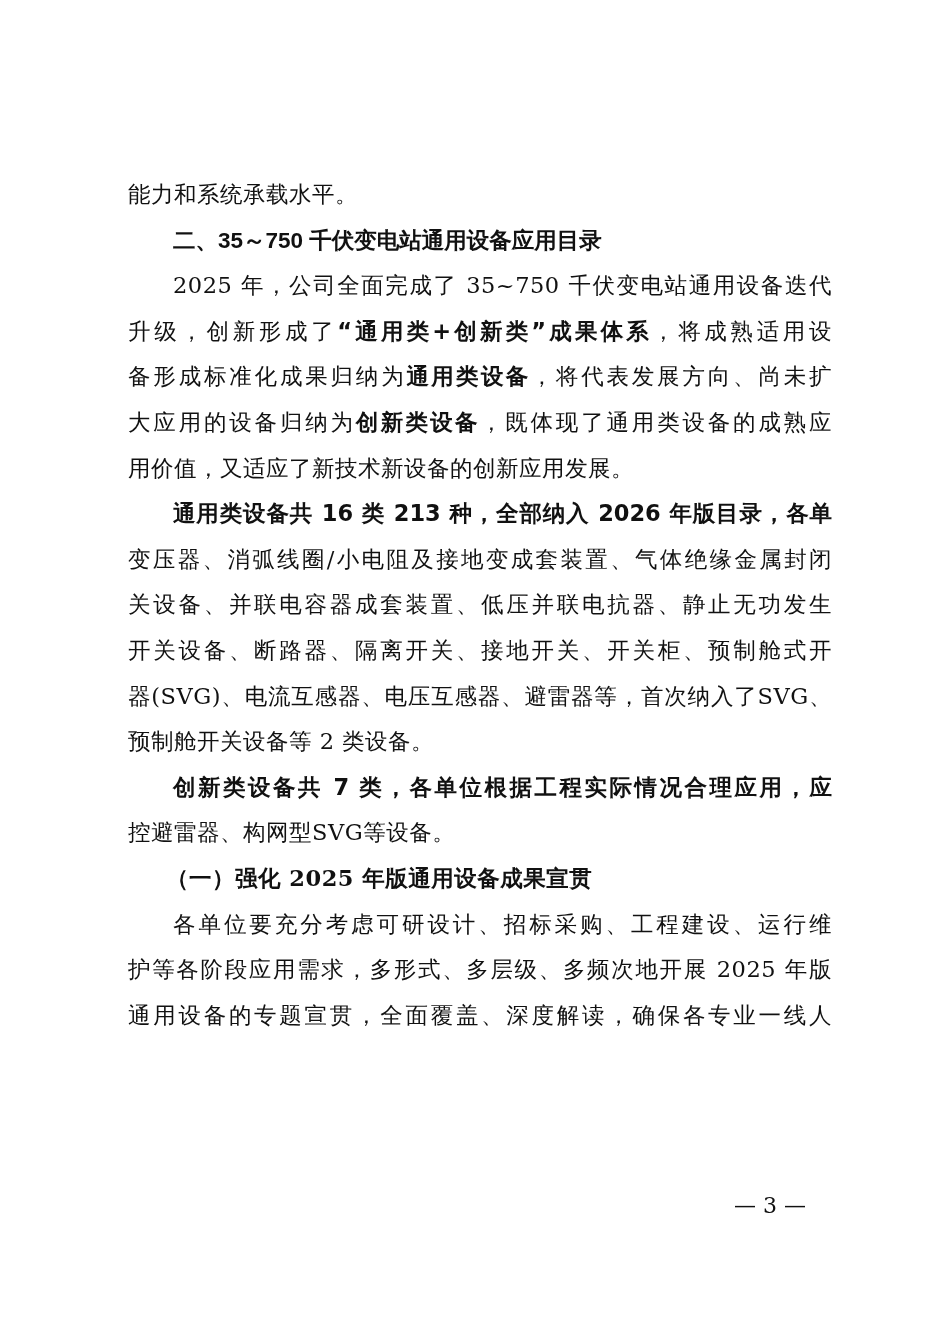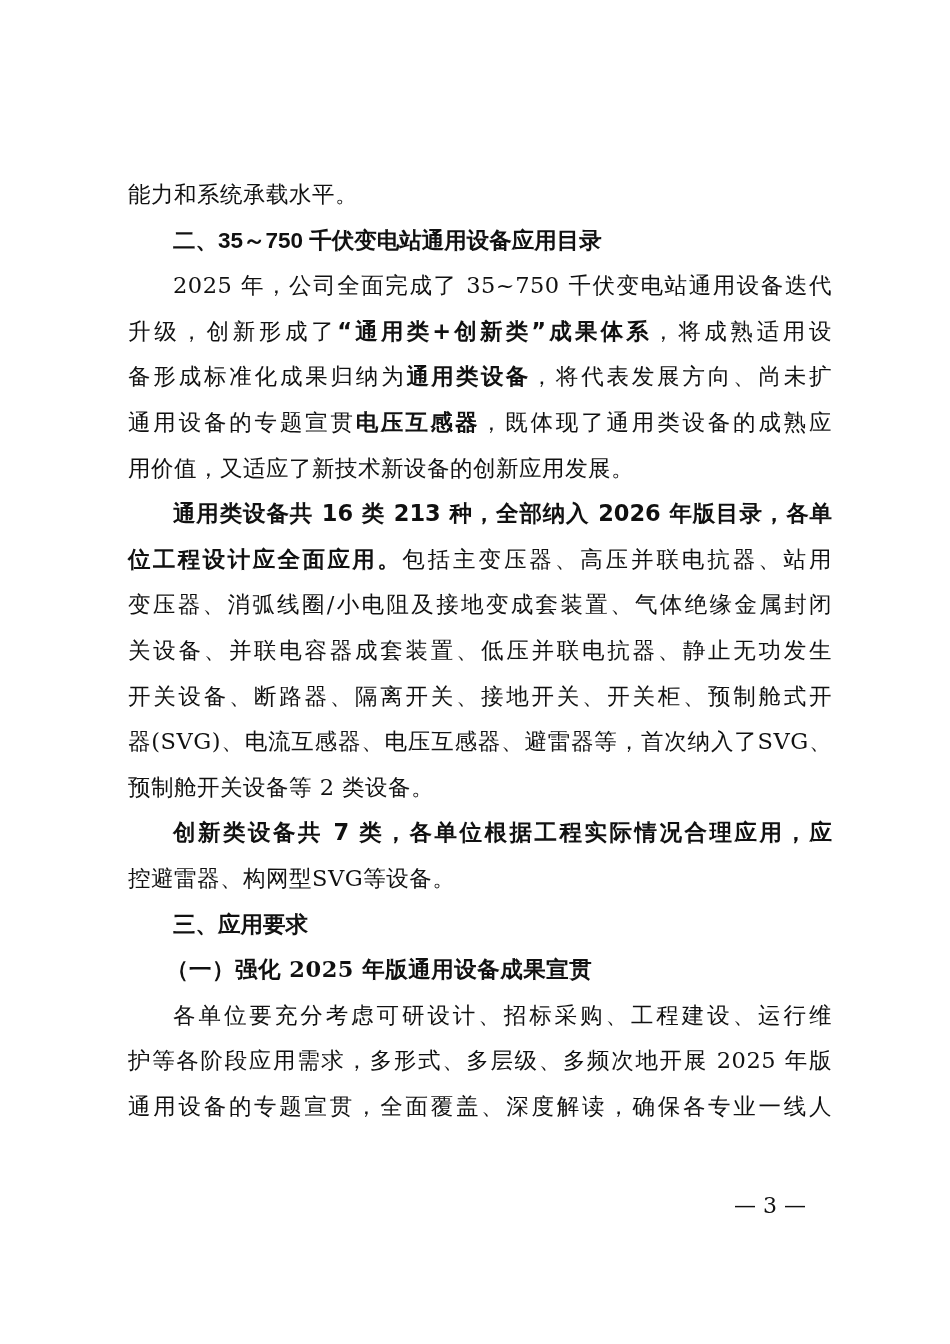--- a/index.html
+++ b/index.html
@@ -26,40 +26,38 @@
     <div class="line last">
       <span>能力和系统承载水平。</span>
     </div>
 
     <div class="line heading indent">二、35～750 千伏变电站通用设备应用目录</div>
 
     <div>
       <div class="line indent">2025 年，公司全面完成了 35~750 千伏变电站通用设备迭代</div>
       <div class="line"><span>升级，创新形成了</span><span class="b">“通用类+创新类”成果体系</span><span>，将成熟适用设</span></div>
       <div class="line"><span>备形成标准化成果归纳为</span><span class="b">通用类设备</span><span>，将代表发展方向、尚未扩</span></div>
-      <div class="line"><span>通用设备的专题宣贯</span><span class="b">电压互感器</span><span>，既体现了通用类设备的成熟应</span></div>
+      <div class="line"><span>大应用的设备归纳为</span><span class="b">创新类设备</span><span>，既体现了通用类设备的成熟应</span></div>
       <div class="line last">用价值，又适应了新技术新设备的创新应用发展。</div>
     </div>
 
     <div>
       <div class="line indent b">通用类设备共 16 类 213 种，全部纳入 2026 年版目录，各单</div>
-      <div class="line"><span class="b">位工程设计应全面应用。</span><span>包括主变压器、高压并联电抗器、站用</span></div>
       <div class="line">变压器、消弧线圈/小电阻及接地变成套装置、气体绝缘金属封闭</div>
       <div class="line">关设备、并联电容器成套装置、低压并联电抗器、静止无功发生</div>
       <div class="line">开关设备、断路器、隔离开关、接地开关、开关柜、预制舱式开</div>
       <div class="line">器(SVG)、电流互感器、电压互感器、避雷器等，首次纳入了SVG、</div>
       <div class="line last">预制舱开关设备等 2 类设备。</div>
     </div>
 
     <div>
       <div class="line indent b">创新类设备共 7 类，各单位根据工程实际情况合理应用，应</div>
       <div class="line last">控避雷器、构网型SVG等设备。</div>
     </div>
 
-    <div class="line heading indent">三、应用要求</div>
     <div class="line sub-heading">（一）强化 2025 年版通用设备成果宣贯</div>
 
     <div>
       <div class="line indent">各单位要充分考虑可研设计、招标采购、工程建设、运行维</div>
       <div class="line">护等各阶段应用需求，多形式、多层级、多频次地开展 2025 年版</div>
       <div class="line">通用设备的专题宣贯，全面覆盖、深度解读，确保各专业一线人</div>
     </div>
 
   </div>
 

